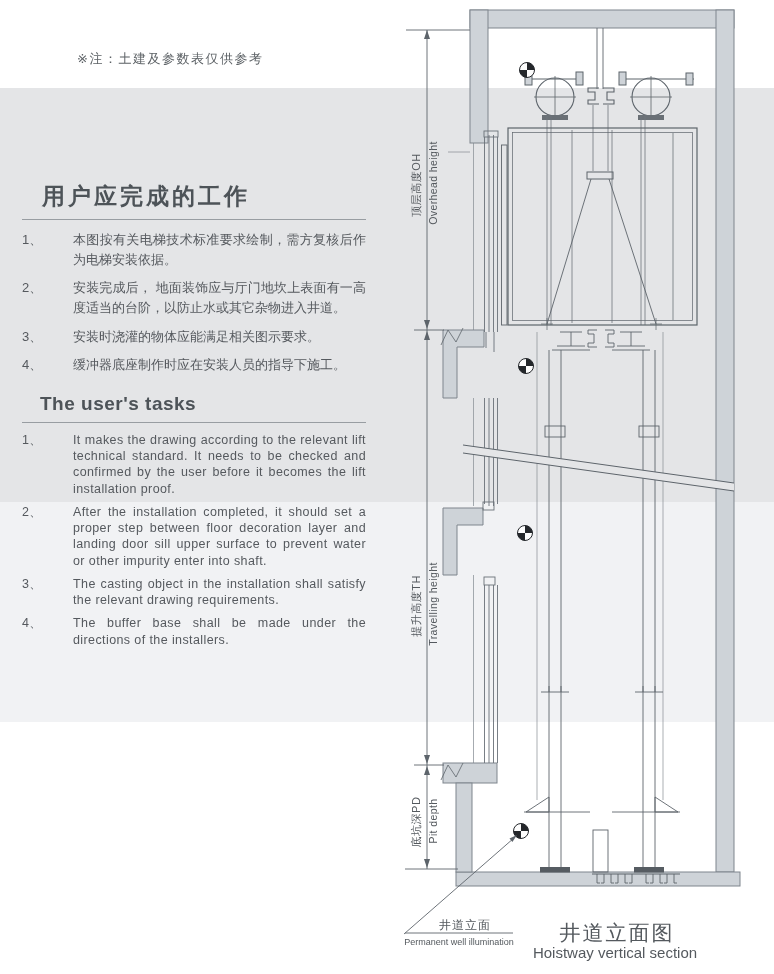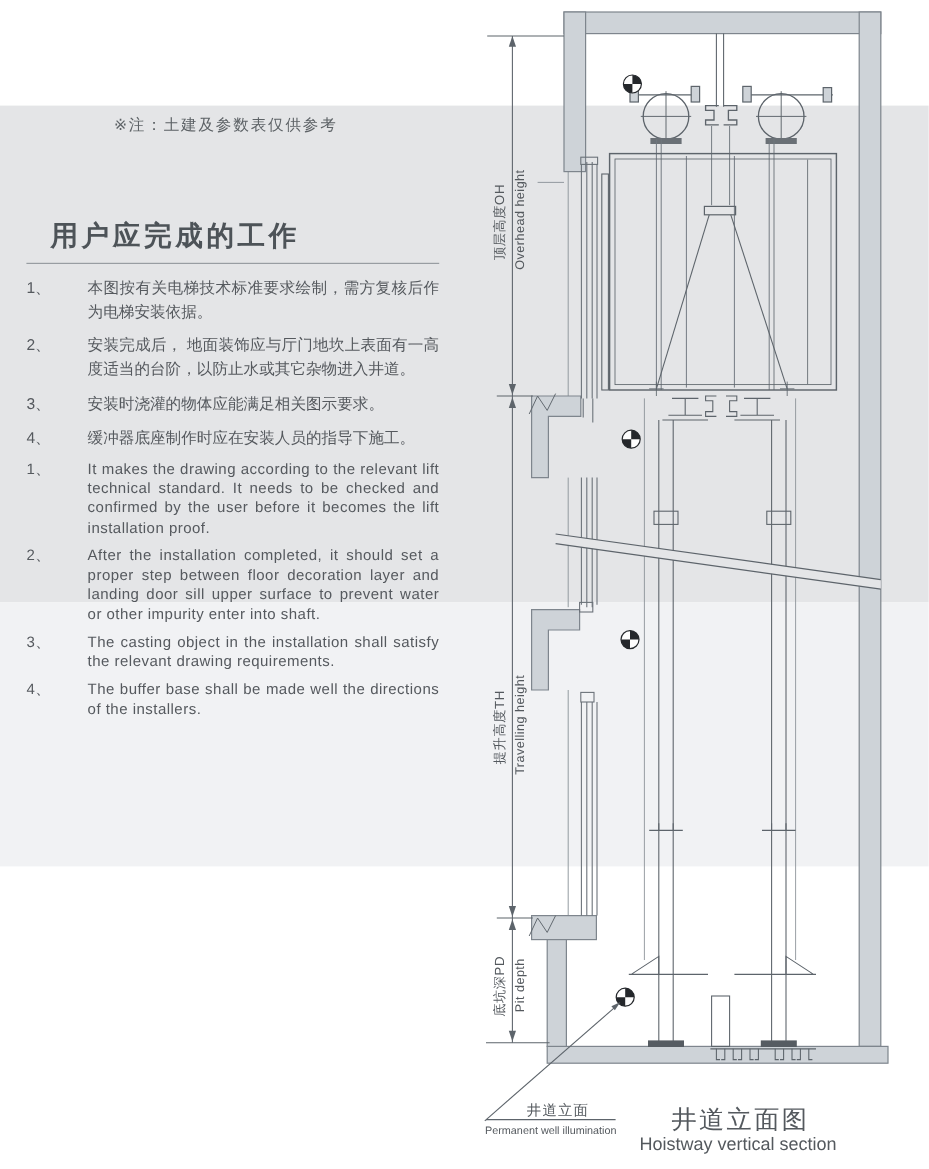--- a/index.html
+++ b/index.html
@@ -6,21 +6,21 @@
   body{
     width:774px;height:974px;position:relative;background:#ffffff;
     font-family:"Liberation Sans","DejaVu Sans",sans-serif;
     color:#55595e;overflow:hidden;
   }
   .band{position:absolute;left:0;width:774px;}
   .band-mid{top:88px;height:414px;background:#e4e5e7;}
   .band-low{top:502px;height:220px;background:#f1f2f4;}
 
   
-  .note{position:absolute;left:95px;top:50px;width:330px;margin-top:45px;}
+  .note{position:absolute;left:77px;top:50px;width:330px;}
   .note .zh{font-size:13px;color:#5d6266;letter-spacing:1.5px;margin-bottom:3px;}
   .note .en{font-size:10px;color:#6b7074;letter-spacing:.3px;}
 
   
   .panel{position:absolute;left:22px;top:181px;width:344px;}
   .sec-title{color:#4d5358;border-bottom:1px solid #989da2;padding:0 0 7px 20px;}
   .sec-title.zh{font-size:23px;letter-spacing:3px;margin:0 0 10px 0;}
   .sec-title.en{font-size:19px;letter-spacing:.5px;margin:18px 0 9px 0;padding-left:18px;}
   .item{display:flex;margin-bottom:8px;font-size:13px;line-height:1.55;color:#55595e;}
   .item .num{flex:none;width:27px;}
@@ -55,36 +55,37 @@
     <div class="item">
       <span class="num">3、</span>
       <span class="txt">安装时浇灌的物体应能满足相关图示要求。</span>
     </div>
     <div class="item">
       <span class="num">4、</span>
       <span class="txt">缓冲器底座制作时应在安装人员的指导下施工。</span>
     </div>
   </div>
 
+  <h2 class="sec-title en">The user's tasks</h2>
   <div class="en-list">
     <div class="item">
       <span class="num">1、</span>
       <span class="txt">It makes the drawing according to the relevant lift technical standard.  It needs to be checked and confirmed by the user before it becomes the lift installation proof.</span>
     </div>
     <div class="item">
       <span class="num">2、</span>
       <span class="txt">After the installation completed, it should set a proper step between floor decoration layer and landing door sill upper surface to prevent water or other impurity enter into shaft.</span>
     </div>
     <div class="item">
       <span class="num">3、</span>
       <span class="txt">The casting object in the installation shall satisfy the relevant drawing requirements.</span>
     </div>
     <div class="item">
       <span class="num">4、</span>
-      <span class="txt">The buffer base shall be made well the directions of the installers.</span>
+      <span class="txt">The buffer base shall be made under the directions of the installers.</span>
     </div>
   </div>
 </div>
 
 <svg style="position:absolute;left:400px;top:0;" width="374" height="974" viewBox="400 0 374 974" xmlns="http://www.w3.org/2000/svg">
 
   <g stroke="#8f969c" stroke-width="0.8">
     <line x1="473.5" y1="143" x2="473.5" y2="330"></line>
     <line x1="473.5" y1="398" x2="473.5" y2="506"></line>
     <line x1="473.5" y1="575" x2="473.5" y2="763"></line>

